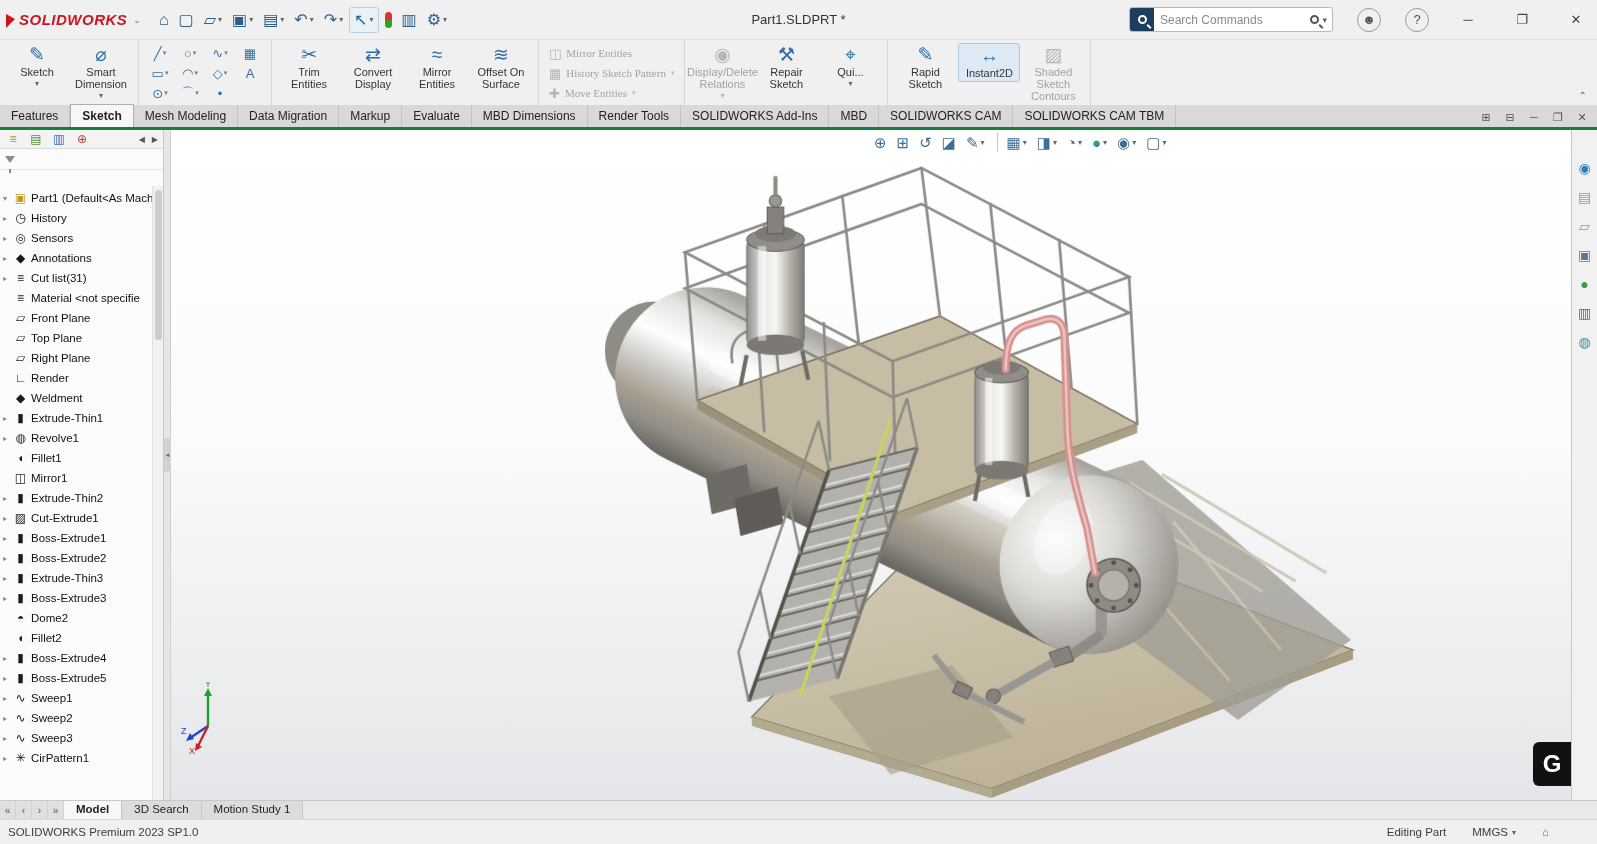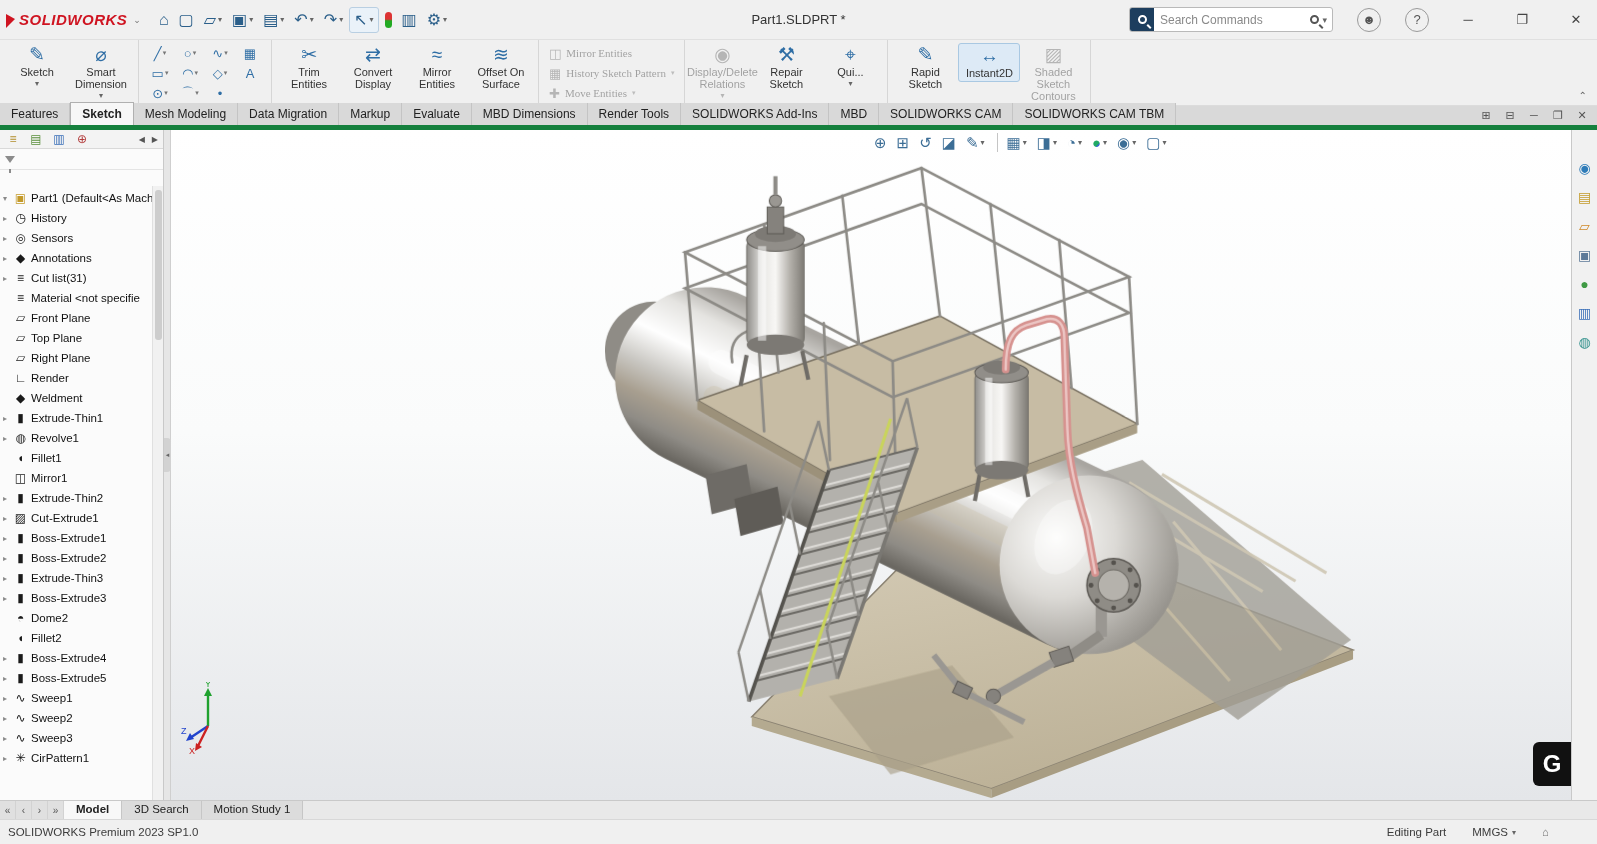--- a/index.html
+++ b/index.html
@@ -47,21 +47,21 @@
   .entbtn .caret { font-size:7px; color:#777; }
   .rowbtns { display:flex; flex-direction:column; justify-content:center; height:60px; gap:3px; }
   .rowbtn { display:flex; align-items:center; gap:5px; padding:1px 4px; border-radius:2px; color:#333; }
   .rowbtn .ricon { font-size:13px; color:#2f6ea5; }
   .rowbtn .rlabel { font-size:11px; white-space:nowrap;font-family:Liberation Serif, serif; }
   .rowbtn .caret { font-size:7px; color:#777; }
   .rowbtn.disabled { opacity:.42; filter:grayscale(1); }
   .ribbon-collapse { margin-left:auto; align-self:flex-end; color:#666; font-size:10px; padding:4px 10px; }
 
   
-  .cmdtabs { position:absolute; top:106px; left:0; right:0; height:24px; background:#d9d9d9; border-bottom:5px solid #15803d; display:flex; align-items:flex-end; }
+  .cmdtabs { position:absolute; top:106px; left:0; right:0; height:24px; background:#d9d9d9; border-bottom:3px solid #15803d; display:flex; align-items:flex-end; }
   .ctab { padding:4px 11px 4px; font-size:12px; color:#222; border-right:1px solid #c4c4c4; background:#d9d9d9; }
   .ctab.active { background:#f7f7f7; font-weight:bold; border:1px solid #b0b0b0; border-bottom:none; }
   .cmd-right { margin-left:auto; display:flex; align-items:center; gap:2px; padding-right:4px; }
   .cmd-right .winbtn { width:22px; height:20px; font-size:11px; color:#555; }
 
   
   .main { position:absolute; top:130px; bottom:44px; left:0; right:0; display:flex; }
 
   
   .treepanel { position:relative; width:164px; background:#fbfbfb; border-right:1px solid #c9c9c9; overflow:hidden; }

